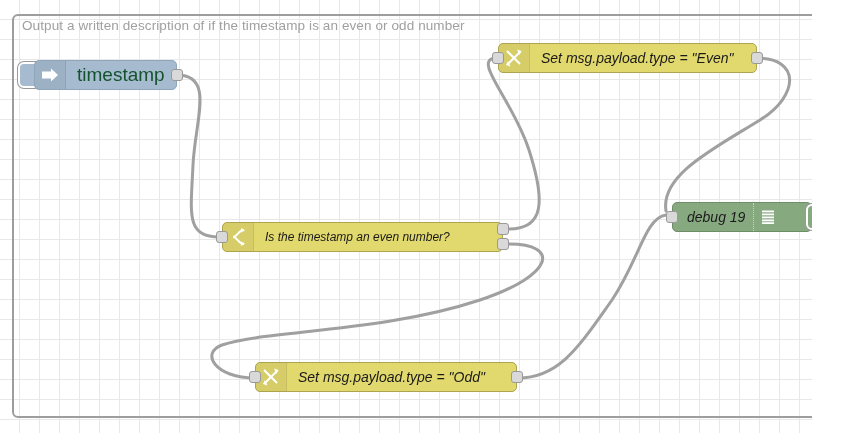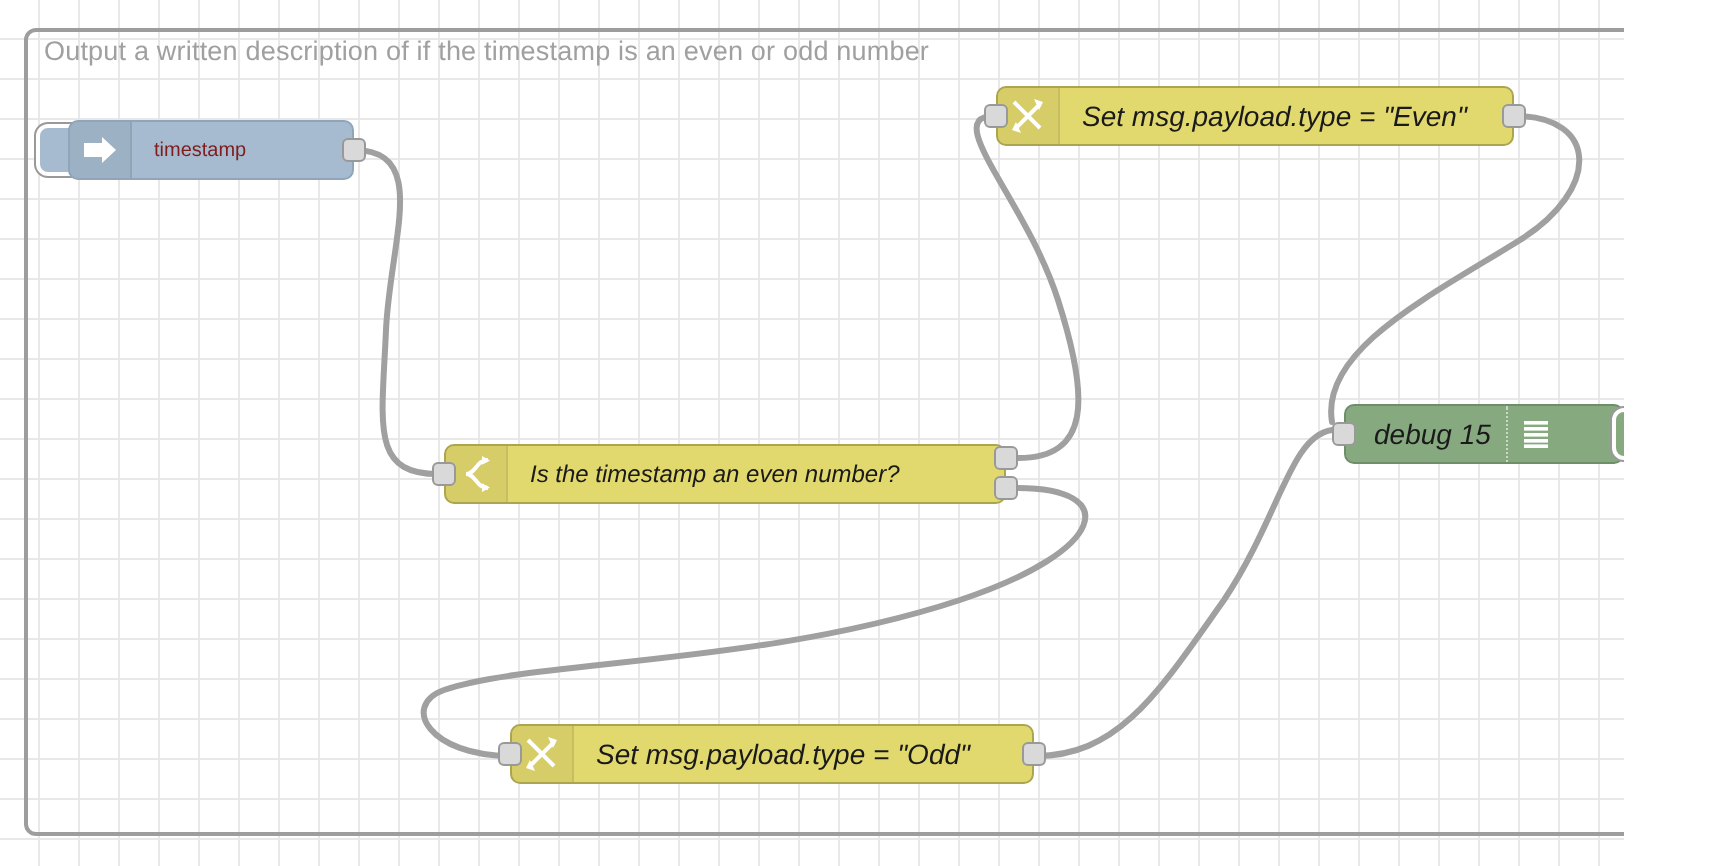--- a/index.html
+++ b/index.html
@@ -77,21 +77,21 @@
     color: #1a1a1a;
   }
   
   #node-inject {
     left: 34px;
     top: 60px;
     width: 143px;
     background: #a6bbcf;
     border-color: #8ea5ba;
   }
-  #node-inject .label-cell { font-size: 10px; color: #7f1d1d; }
+  #node-inject .label-cell { font-size: 19px; color: #14532d; }
   #inject-button {
     position: absolute;
     left: 18px;
     top: 62px;
     width: 25px;
     height: 26px;
     background: #a6bbcf;
     border: 2px solid #ffffff;
     border-radius: 6px;
     box-sizing: border-box;
@@ -225,21 +225,21 @@
         <path d="M13 1.5 L17.5 3 L15.5 7 Z" fill="#ffffff"></path>
         <path d="M6.5 18.5 L2 17 L4 13 Z" fill="#ffffff"></path>
       </svg>
     </div>
     <div class="label-cell">Set msg.payload.type = "Odd"</div>
   </div>
   <div class="port" style="left:249px; top:371px;"></div>
   <div class="port" style="left:511px; top:371px;"></div>
 
   <div class="node" id="node-debug">
-    <div class="label-cell">debug 15</div>
+    <div class="label-cell">debug 19</div>
     <div class="debug-lines">
       <svg class="icon-svg" width="16" height="16" viewBox="0 0 16 16">
         <g fill="#ffffff">
           <rect x="2" y="1.5" width="12" height="1.8"></rect>
           <rect x="2" y="4.5" width="12" height="1.8"></rect>
           <rect x="2" y="7.5" width="12" height="1.8"></rect>
           <rect x="2" y="10.5" width="12" height="1.8"></rect>
           <rect x="2" y="13.2" width="12" height="1.8"></rect>
         </g>
       </svg>

